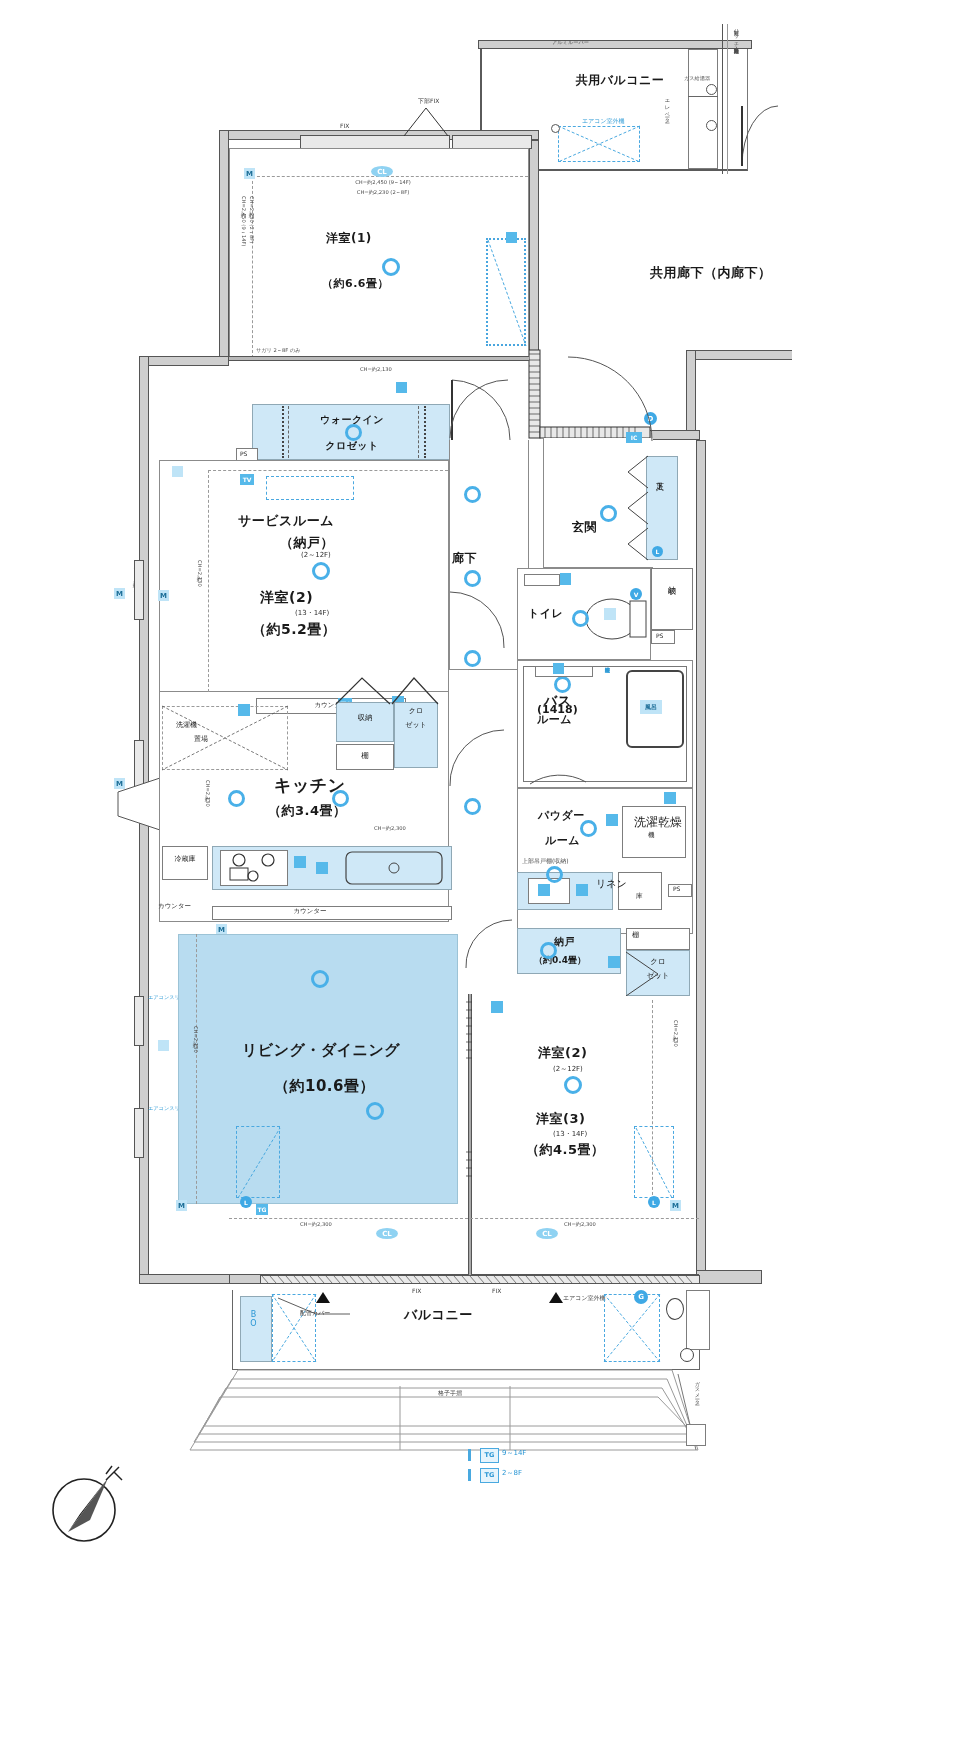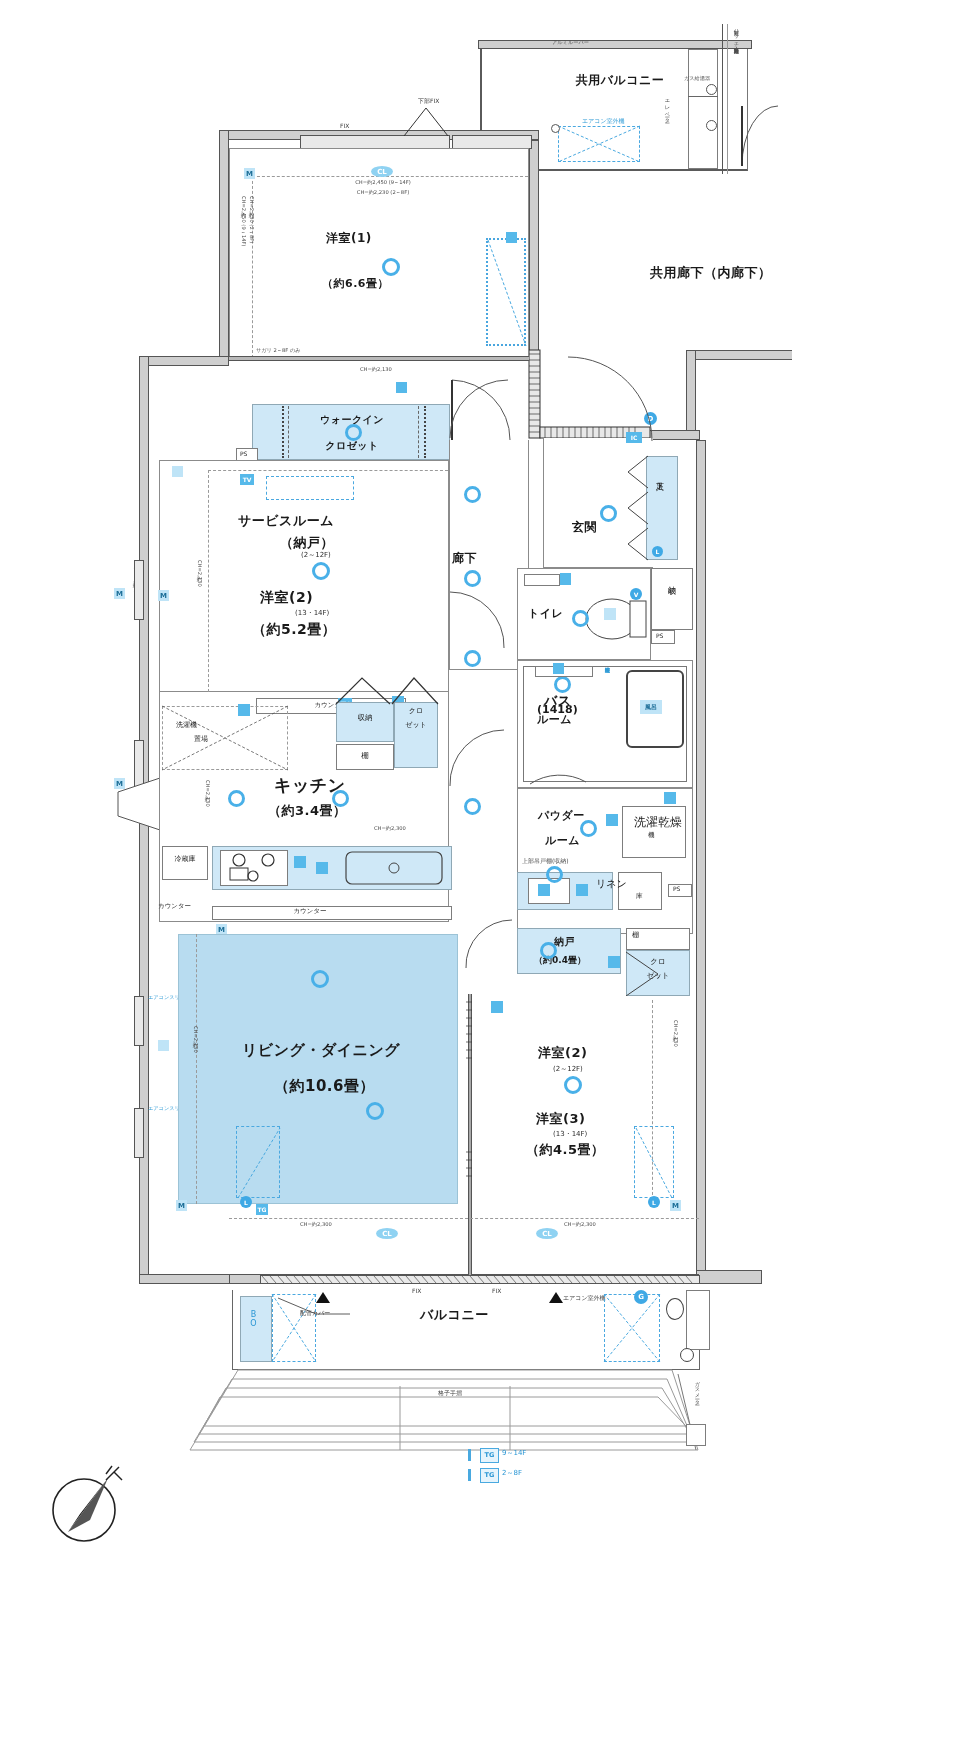--- a/index.html
+++ b/index.html
@@ -496,21 +496,21 @@
       <line x1="384" y1="0" x2="390" y2="7"></line>
         <line x1="392" y1="0" x2="398" y2="7"></line>
       <line x1="400" y1="0" x2="406" y2="7"></line>
         <line x1="408" y1="0" x2="414" y2="7"></line>
       <line x1="416" y1="0" x2="422" y2="7"></line>
         <line x1="424" y1="0" x2="430" y2="7"></line>
     </g>
   </svg>
 
   <div class="abs" style="left:232px;top:1290px;width:468px;height:80px;border:1px solid #666;border-top:none;background:#fff;"></div>
-  <div class="lbl rn" style="left:404px;top:1308px;font-size:13px;margin-left:16px;">バルコニー</div>
+  <div class="lbl rn" style="left:404px;top:1308px;font-size:13px;">バルコニー</div>
   <div class="tri" style="left:316px;top:1292px;"></div>
   <div class="tri" style="left:549px;top:1292px;"></div>
   <div class="lbl tiny6" style="left:563px;top:1295px;">エアコン室外機</div>
   <div class="lbl tiny6" style="left:412px;top:1288px;">FIX</div>
   <div class="lbl tiny6" style="left:492px;top:1288px;">FIX</div>
   <div class="abs blue" style="left:240px;top:1296px;width:32px;height:66px;"></div>
   <div class="lbl vert" style="left:248px;top:1310px;font-size:8px;color:#2a96d4;">BO</div>
   <div class="abs dashblue" style="left:272px;top:1294px;width:44px;height:68px;"></div>
   <svg class="abs" style="left:272px;top:1294px;" width="44" height="68">
     <line x1="0" y1="0" x2="44" y2="68" stroke="#49a9e0" stroke-width="1" stroke-dasharray="3 2"></line>

